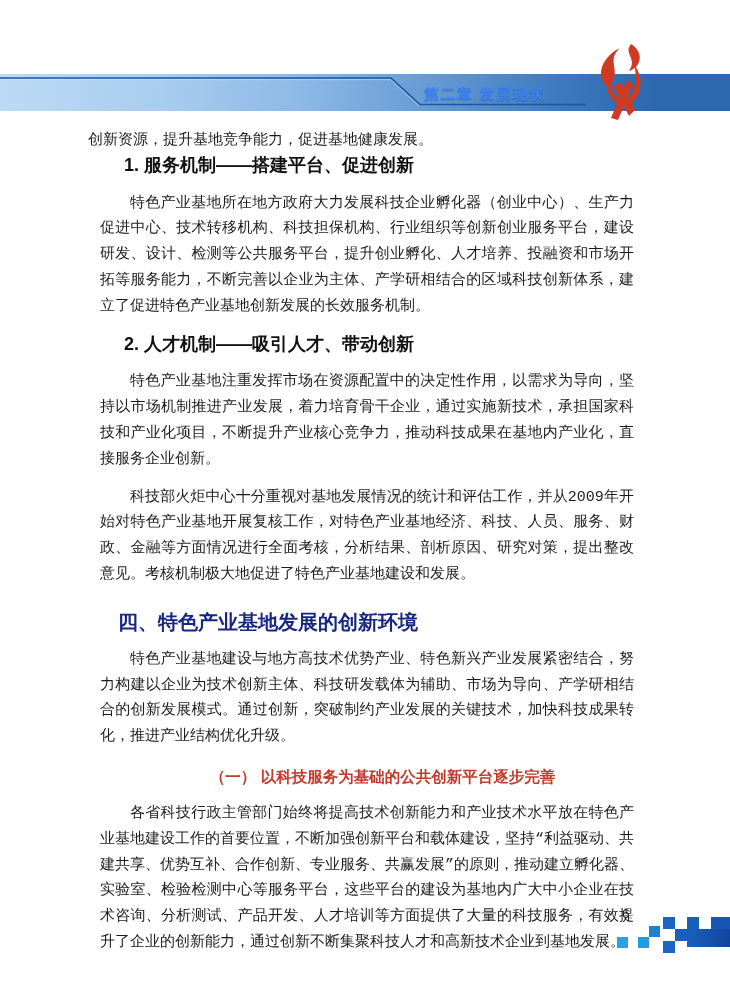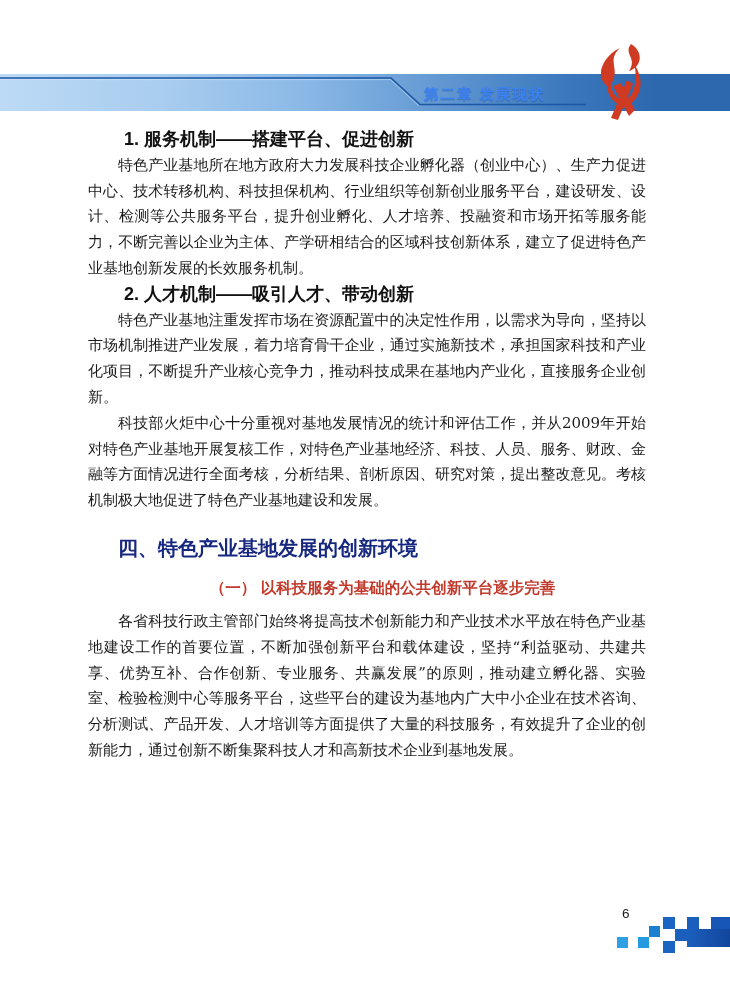--- a/index.html
+++ b/index.html
@@ -25,21 +25,21 @@
     text-shadow:0 1px 1px rgba(20,50,100,.35);
   }
   .torch-logo{position:absolute;left:596px;top:44px;width:50px;height:78px;}
 
   
   .content{
     position:absolute;left:88px;top:127px;width:558px;
     font-size:15px;line-height:25.8px;
     text-align:justify;
   }
-  .para{margin:0;text-indent:2em;}
+  .para{margin:12px;text-indent:2em;font-family:Liberation Mono, monospace;}
   .para-cont{margin:0;text-indent:0;}
   .h-num{
     margin:0;text-indent:2em;font-weight:bold;
     font-family:"Liberation Sans","DejaVu Sans",sans-serif;
     font-size:18px;color:#111111;
   }
   .h-section{
     margin:21px 0 7px 0;text-indent:1.5em;
     font-family:"Liberation Sans","DejaVu Sans",sans-serif;
     font-weight:bold;font-size:20px;line-height:26px;color:#16277f;
@@ -91,26 +91,28 @@
     <path d="M24 4 C9 18 27 25 13 43 C-2 35 5 13 24 4 Z"></path>
 
     <path d="M38 20 C50 37 45 56 29 63 C14 59 7 45 15 33 C13 47 20 55 29 56 C39 52 42 34 38 20 Z"></path>
 
     <path d="M31 36 L15 74 L22 76 L37 40 Z"></path>
     <path d="M17 42 L33 72 L39 66 L25 39 Z"></path>
   </g>
 </svg>
 
 <div class="content">
+  <p class="para-cont">创新资源，提升基地竞争能力，促进基地健康发展。</p>
   <p class="h-num">1. 服务机制——搭建平台、促进创新</p>
   <p class="para">特色产业基地所在地方政府大力发展科技企业孵化器（创业中心）、生产力促进中心、技术转移机构、科技担保机构、行业组织等创新创业服务平台，建设研发、设计、检测等公共服务平台，提升创业孵化、人才培养、投融资和市场开拓等服务能力，不断完善以企业为主体、产学研相结合的区域科技创新体系，建立了促进特色产业基地创新发展的长效服务机制。</p>
   <p class="h-num">2. 人才机制——吸引人才、带动创新</p>
   <p class="para">特色产业基地注重发挥市场在资源配置中的决定性作用，以需求为导向，坚持以市场机制推进产业发展，着力培育骨干企业，通过实施新技术，承担国家科技和产业化项目，不断提升产业核心竞争力，推动科技成果在基地内产业化，直接服务企业创新。</p>
   <p class="para">科技部火炬中心十分重视对基地发展情况的统计和评估工作，并从2009年开始对特色产业基地开展复核工作，对特色产业基地经济、科技、人员、服务、财政、金融等方面情况进行全面考核，分析结果、剖析原因、研究对策，提出整改意见。考核机制极大地促进了特色产业基地建设和发展。</p>
   <h2 class="h-section">四、特色产业基地发展的创新环境</h2>
+  <p class="para">特色产业基地建设与地方高技术优势产业、特色新兴产业发展紧密结合，努力构建以企业为技术创新主体、科技研发载体为辅助、市场为导向、产学研相结合的创新发展模式。通过创新，突破制约产业发展的关键技术，加快科技成果转化，推进产业结构优化升级。</p>
   <h3 class="h-red">（一） 以科技服务为基础的公共创新平台逐步完善</h3>
   <p class="para">各省科技行政主管部门始终将提高技术创新能力和产业技术水平放在特色产业基地建设工作的首要位置，不断加强创新平台和载体建设，坚持“利益驱动、共建共享、优势互补、合作创新、专业服务、共赢发展”的原则，推动建立孵化器、实验室、检验检测中心等服务平台，这些平台的建设为基地内广大中小企业在技术咨询、分析测试、产品开发、人才培训等方面提供了大量的科技服务，有效提升了企业的创新能力，通过创新不断集聚科技人才和高新技术企业到基地发展。</p>
 </div>
 
 <div class="page-number">6</div>
 
 <div class="mosaic">
   <div class="sq sq-l1"></div>
   <div class="sq sq-l2"></div>
   <div class="sq sq-l3"></div>

